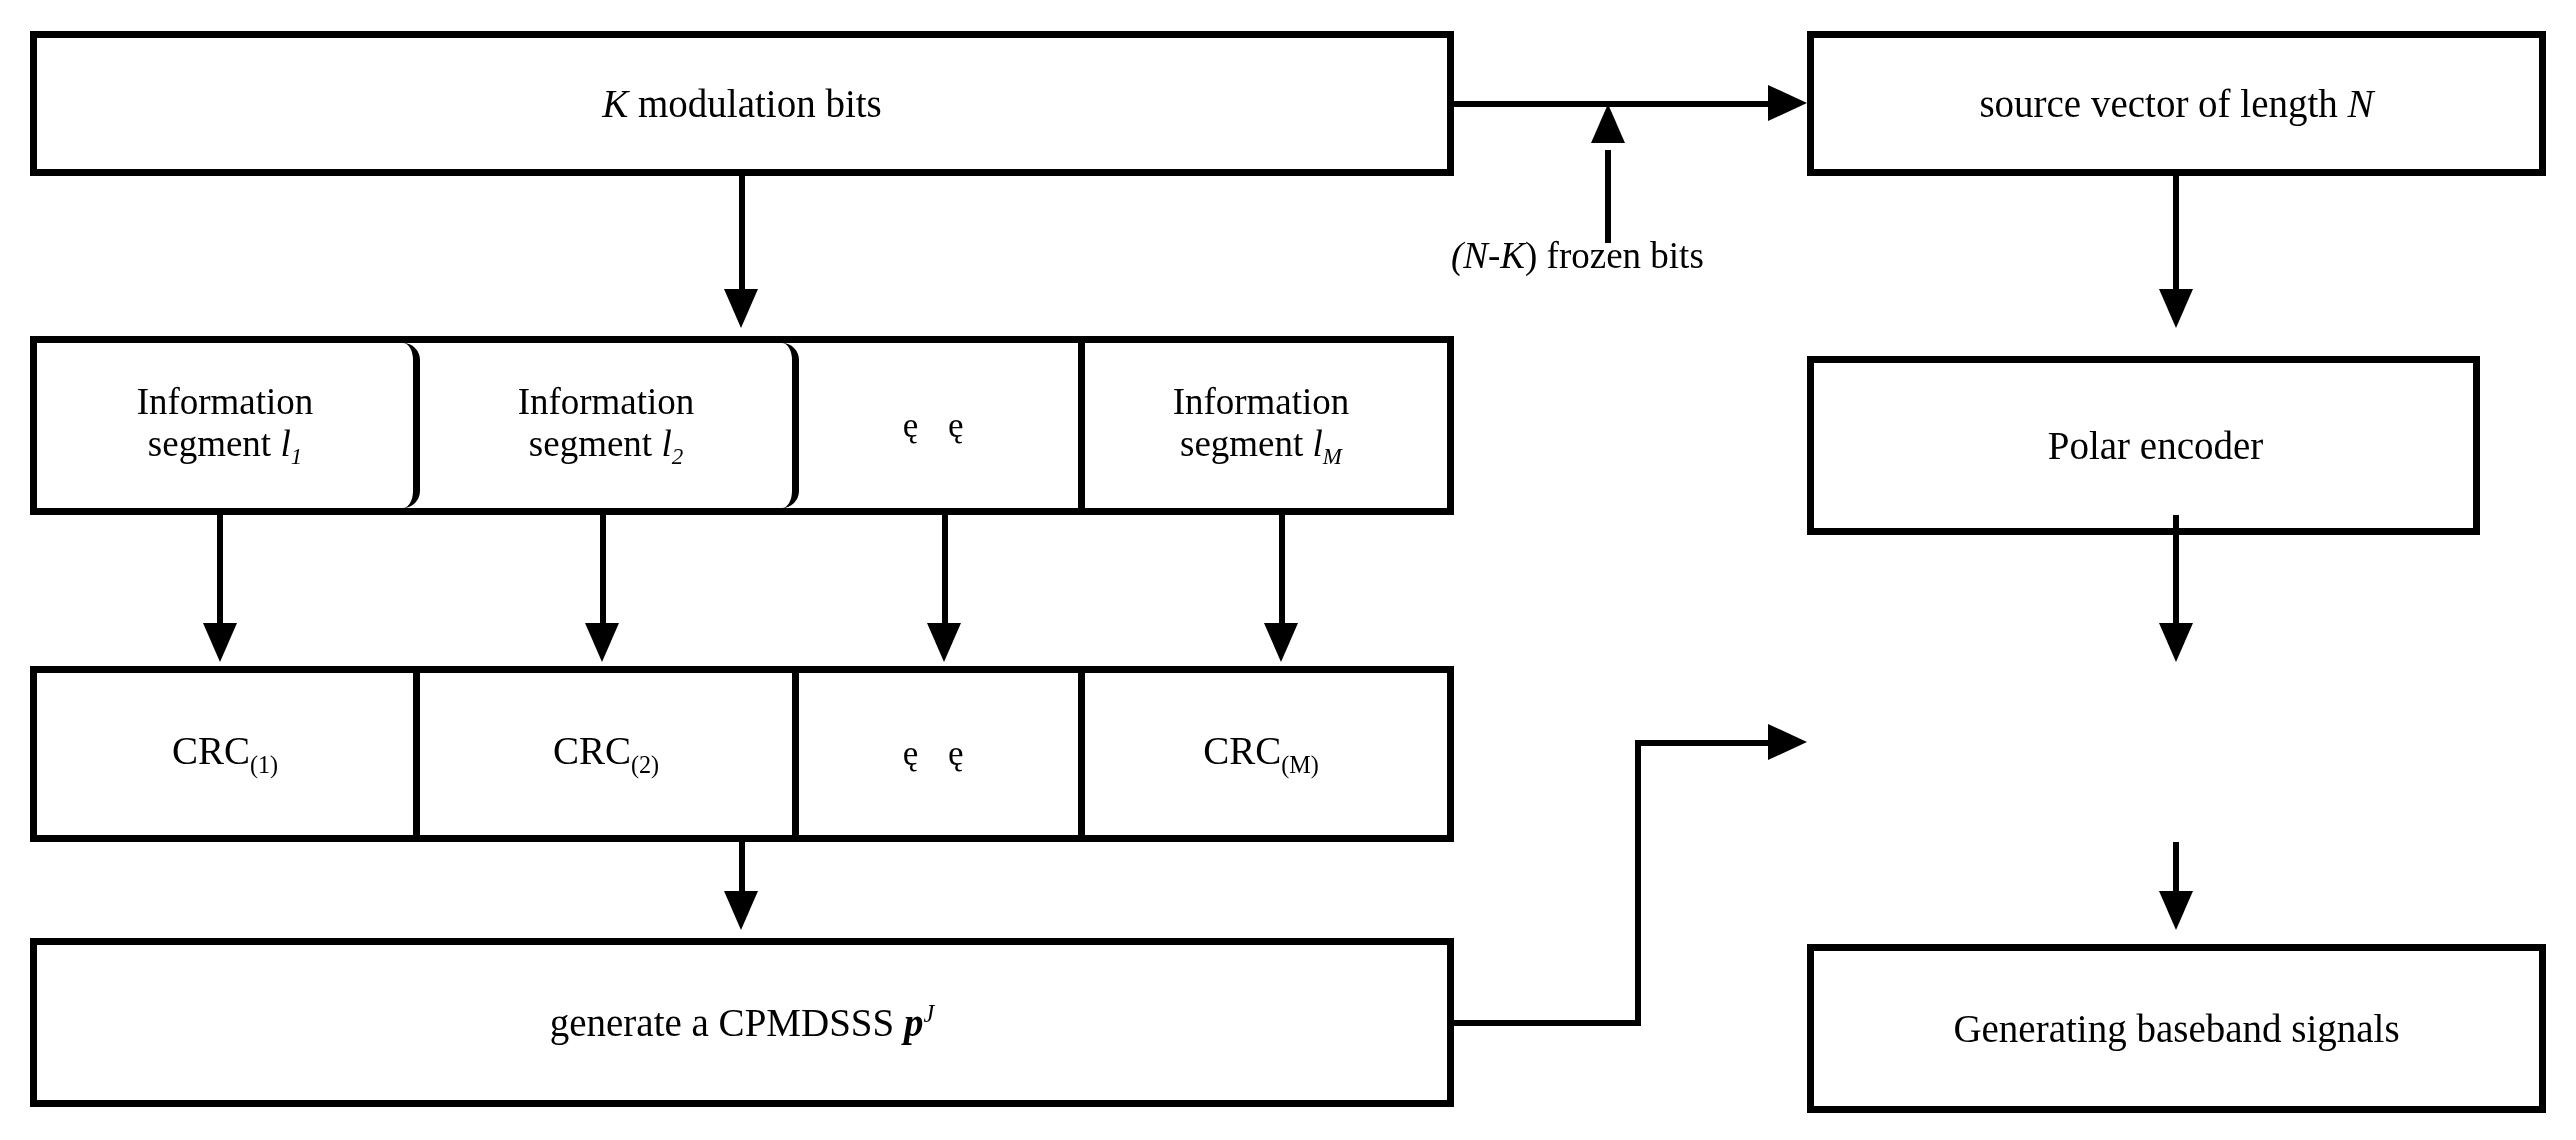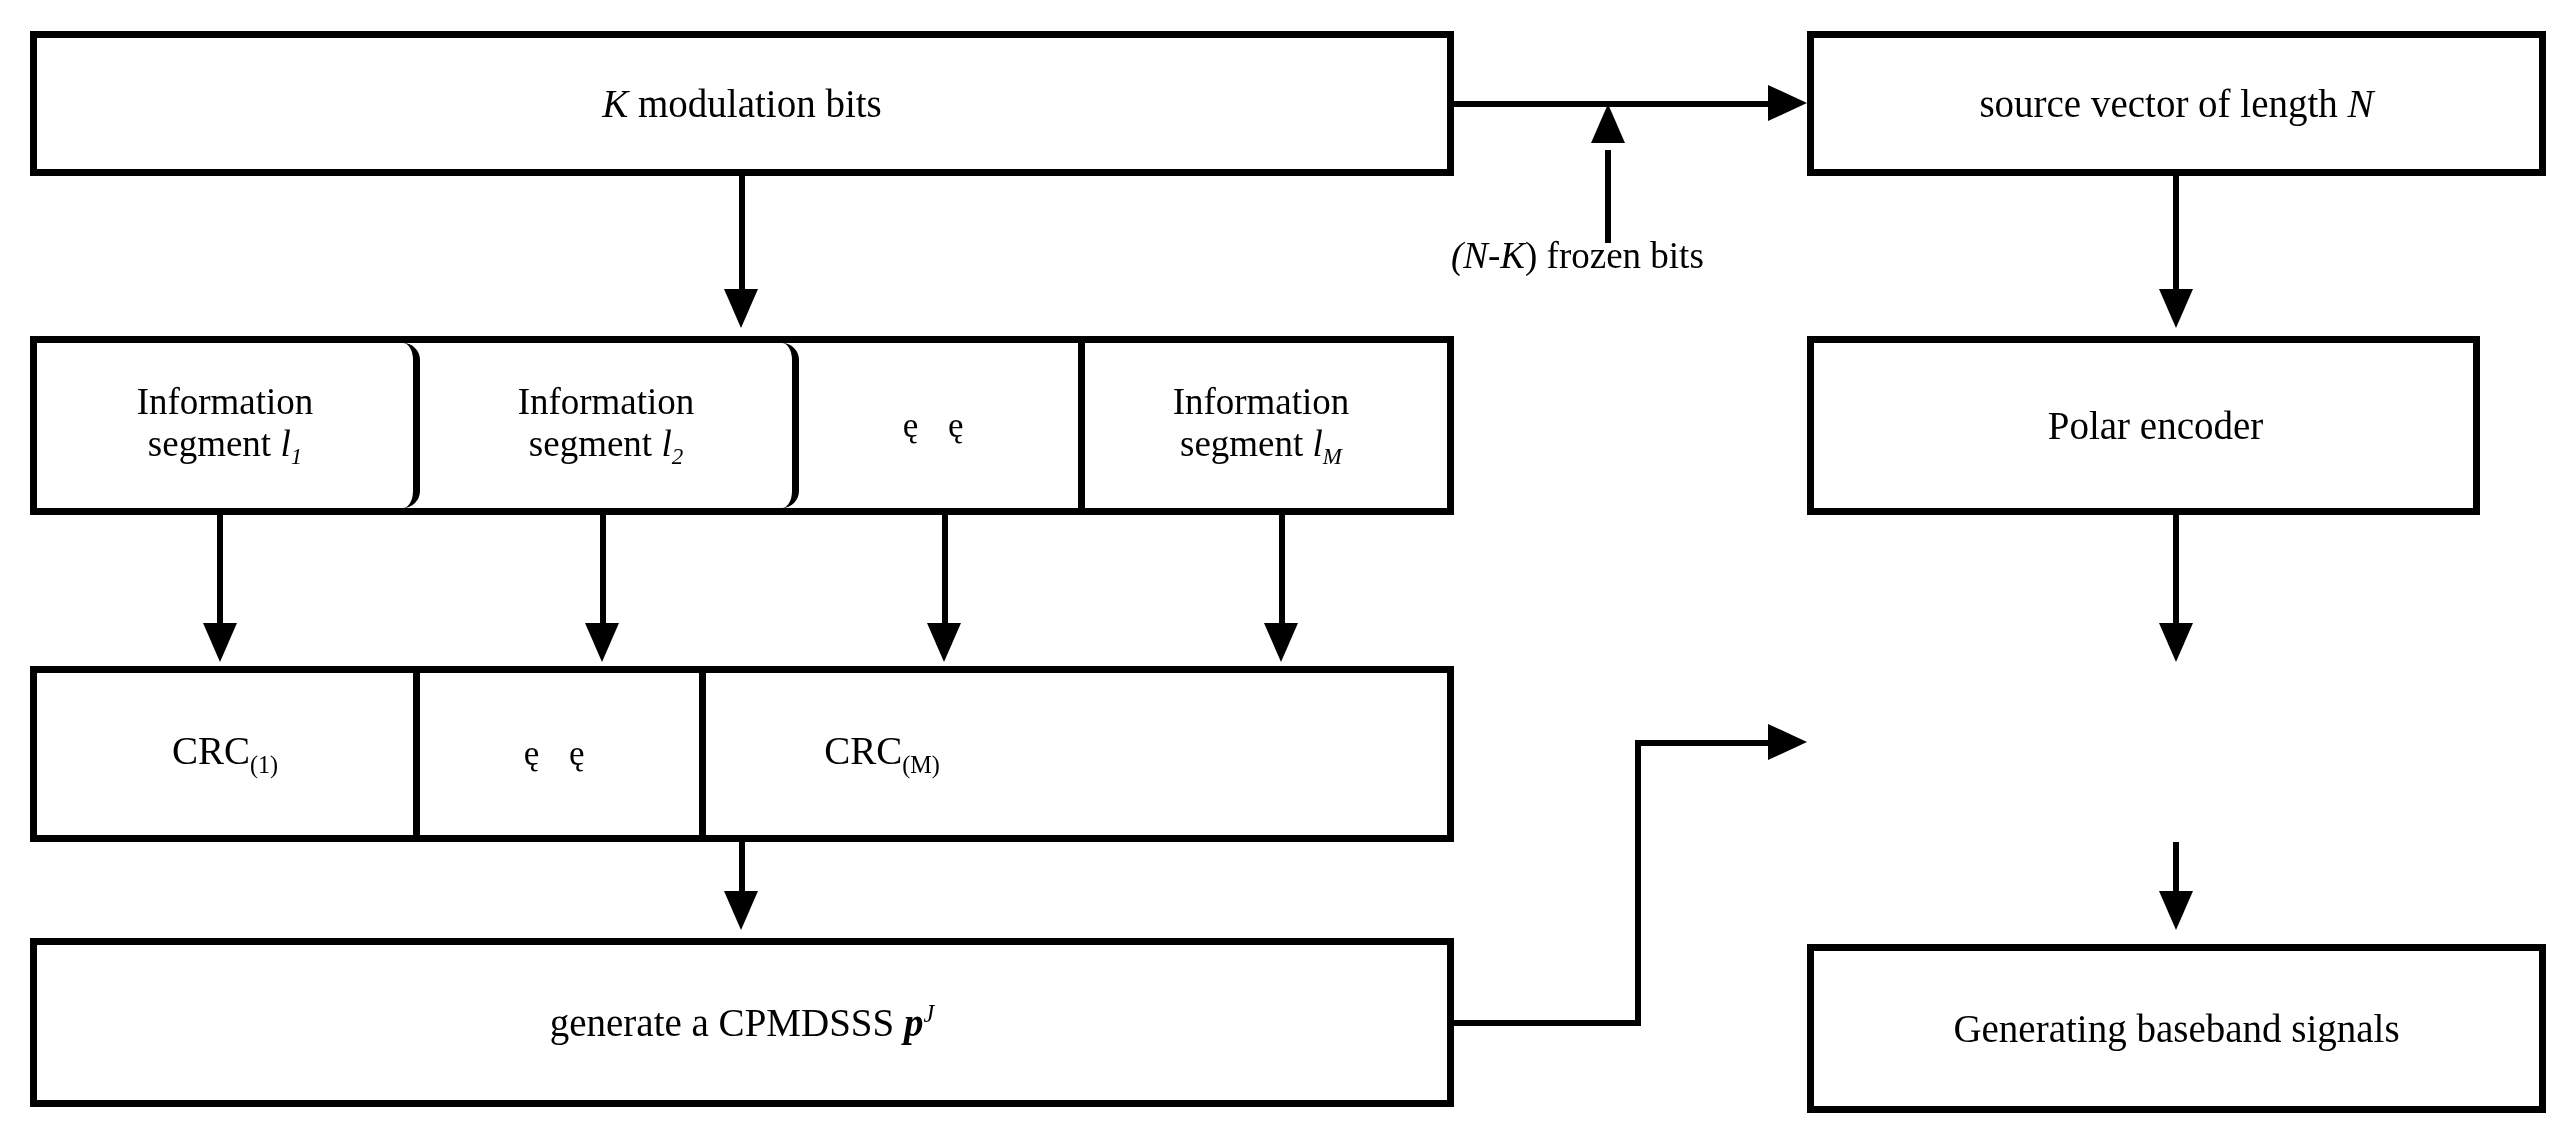--- a/index.html
+++ b/index.html
@@ -147,21 +147,21 @@
       <span><span>Information</span><br><span>segment </span><span class="it">l</span><span class="sub-it">2</span></span>
     </div>
     <div class="seg-cell" style="width:286px;">
       <span class="dots">ę ę</span>
     </div>
     <div class="seg-cell t44" style="width:352px;">
       <span><span>Information</span><br><span>segment </span><span class="it">l</span><span class="sub-it">M</span></span>
     </div>
   </div>
 
-  <div class="box t46" style="left:1807px; top:336px; width:673px; height:179px;padding-left:24px;">
+  <div class="box t46" style="left:1807px; top:356px; width:673px; height:179px;padding-left:24px;">
     <span class="lbl">Polar encoder</span>
   </div>
 
   <div class="vline" style="left:217px; top:515px; height:114px;"></div>
   <div class="arrow-down" style="left:203px; top:623px;"></div>
 
   <div class="vline" style="left:600px; top:515px; height:114px;"></div>
   <div class="arrow-down" style="left:585px; top:623px;"></div>
 
   <div class="vline" style="left:942px; top:515px; height:114px;"></div>
@@ -169,20 +169,23 @@
 
   <div class="vline" style="left:1279px; top:515px; height:114px;"></div>
   <div class="arrow-down" style="left:1264px; top:623px;"></div>
 
   <div class="vline" style="left:2173px; top:515px; height:114px;"></div>
   <div class="arrow-down" style="left:2159px; top:623px;"></div>
 
   <div class="seg-row" style="left:30px; top:666px; width:1424px; height:176px;">
     <div class="seg-cell t46" style="width:383px;">
       <span><span>CRC</span><span class="sub">(1)</span></span>
+    </div>
+    <div class="seg-cell t46" style="width:379px;">
+      <span><span>CRC</span><span class="sub">(2)</span></span>
     </div>
     <div class="seg-cell" style="width:286px;">
       <span class="dots">ę ę</span>
     </div>
     <div class="seg-cell t46" style="width:352px;">
       <span><span>CRC</span><span class="sub">(M)</span></span>
     </div>
   </div>
 
 

